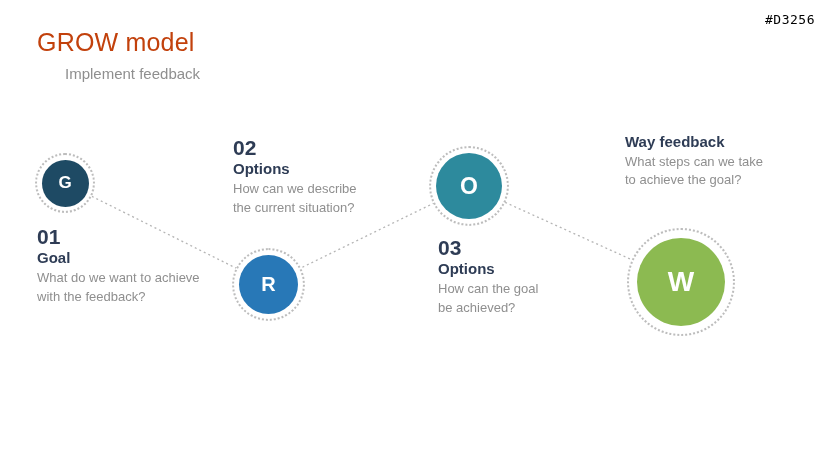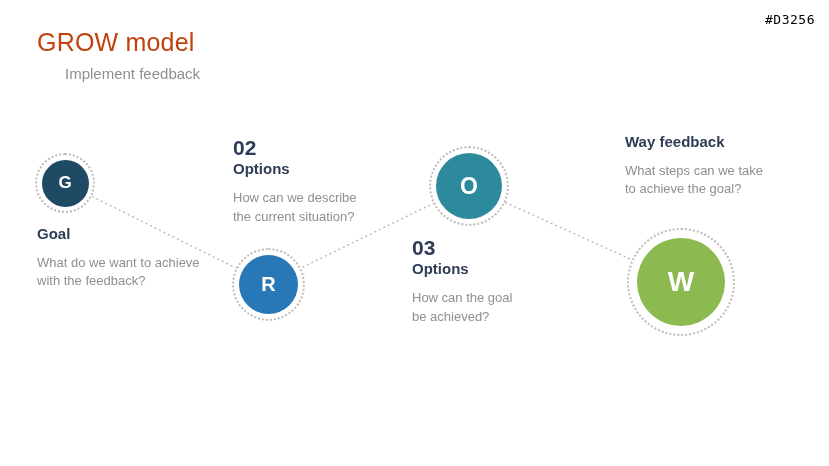--- a/index.html
+++ b/index.html
@@ -88,30 +88,30 @@
     color: #2e3c55;
     line-height: 1.15;
   }
   .step-label {
     font-size: 15px;
     font-weight: bold;
     color: #2e3c55;
     line-height: 1.2;
   }
   .step-desc {
-    margin-top: 11px;
+    margin-top: 2px;
     font-size: 13px;
     color: #8f8f8f;
     line-height: 1.42;
     white-space: pre-line;
   }
 
   .block-goal       { left: 37px;  top: 225px; width: 180px; }
   .block-reality    { left: 233px; top: 136px; width: 160px; }
-  .block-options    { left: 412px; top: 236px; width: 140px; }
+  .block-options    { left: 438px; top: 236px; width: 140px; }
   .block-wayforward { left: 625px; top: 133px; width: 170px; }
 </style>
 </head>
 <body>
 
 <div class="slide">
 
   <div class="slide-code">#D3256</div>
   <h1 class="slide-title">GROW model</h1>
   <div class="slide-subtitle">Implement feedback</div>
@@ -130,20 +130,21 @@
 
   <div class="node node-o">
     <div class="node-inner" style="background-color: rgb(45, 138, 157);">O</div>
   </div>
 
   <div class="node node-w">
     <div class="node-inner" style="background-color: rgb(140, 186, 81);">W</div>
   </div>
 
   <div class="step-block block-goal">
+    <div class="step-number">01</div>
     <div class="step-label">Goal</div>
     <div class="step-desc">What do we want to achieve
 with the feedback?</div>
   </div>
 
   <div class="step-block block-reality">
     <div class="step-number">02</div>
     <div class="step-label">Options</div>
     <div class="step-desc">How can we describe
 the current situation?</div>

